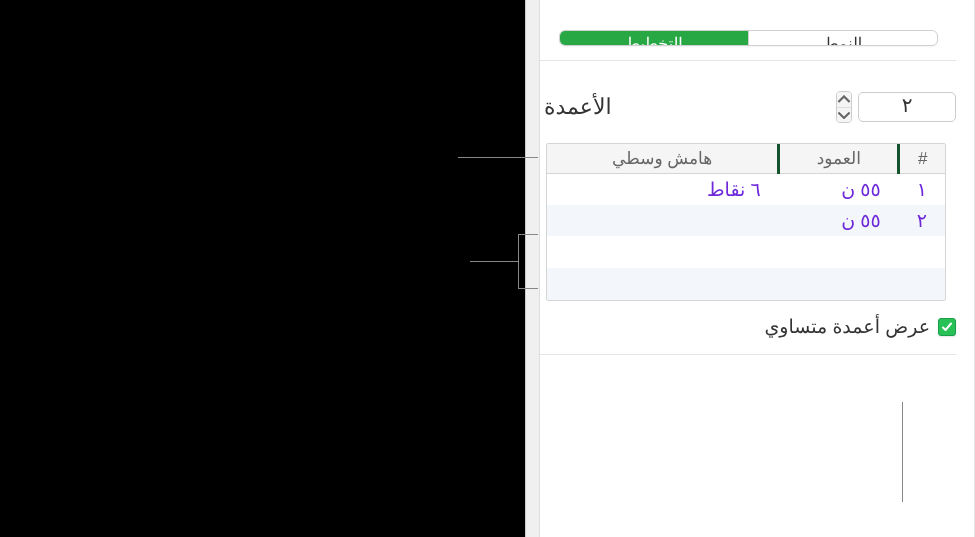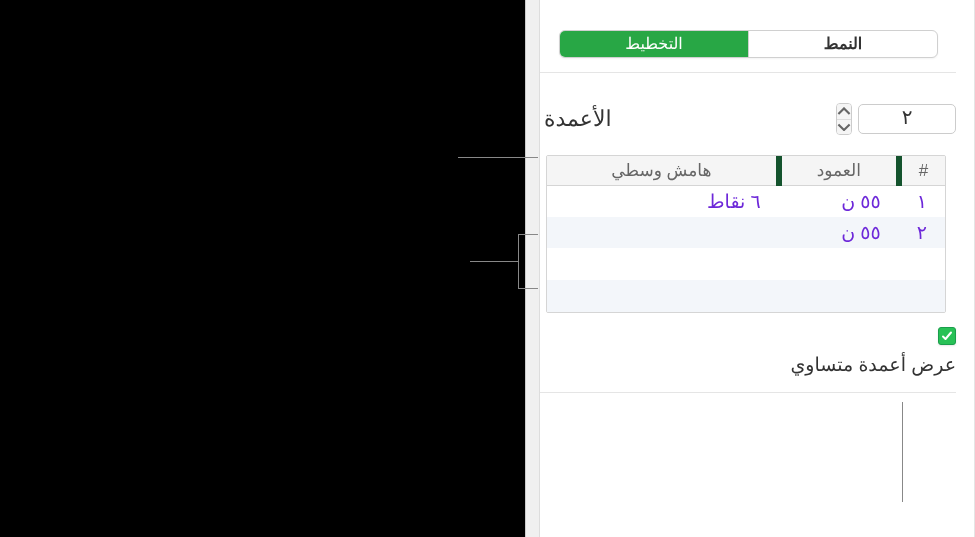--- a/index.html
+++ b/index.html
@@ -45,30 +45,29 @@
   }
   .seg-control {
     display: flex;
     direction: ltr;
     margin: 30px 18px 14px 25px;
     border-radius: 6px;
     overflow: hidden;
     border: 1px solid #d0d0d0;
     background: #fff;
     box-shadow: 0 1px 2px rgba(0,0,0,0.05);
-    height: 28px;
+    height: 16px;
   }
   .seg {
     flex: 1;
     text-align: center;
     line-height: 26px;
     font-size: 16px;
     cursor: default;
     position: relative;
-    font-weight: bold;
   }
   .seg.active {
     background: #28a745;
     color: #fff;
     font-weight: 500;
   }
   .seg.inactive {
     color: #333;
     border-left: 1px solid #d0d0d0;
   }
@@ -129,46 +128,45 @@
     width: 100%;
     border-collapse: collapse;
     direction: rtl;
   }
   .columns-table th {
     background: #f5f5f5;
     font-weight: 400;
     font-size: 17px;
     color: #666;
     padding: 4px 10px;
-    border-left: 6px solid #14532d;
+    border-left: 3px solid #14532d;
     border-bottom: 1px solid #d5d5d5;
     text-align: center;
     height: 28px;
   }
   .columns-table th:last-child { border-left: none; }
   .columns-table td {
     font-size: 19px;
     color: #6d28d9;
     padding: 4px 18px;
     text-align: right;
     height: 30px;
   }
   .columns-table tbody tr:nth-child(even) {
     background: #f3f6fa;
   }
   .col-num { width: 38px; }
   .col-width { width: 120px; }
   .empty-row { height: 32px; }
   .checkbox-row {
     display: flex;
-    align-items: flex-start;
+    align-items: center;
     justify-content: flex-start;
     margin: 14px 0 16px 0;
     gap: 8px;
-    flex-direction: column;
   }
   .mac-checkbox {
     width: 18px;
     height: 18px;
     border: 1px solid #1a9e4c;
     border-radius: 3px;
     background: #28c156;
     display: flex;
     align-items: center;
     justify-content: center;

